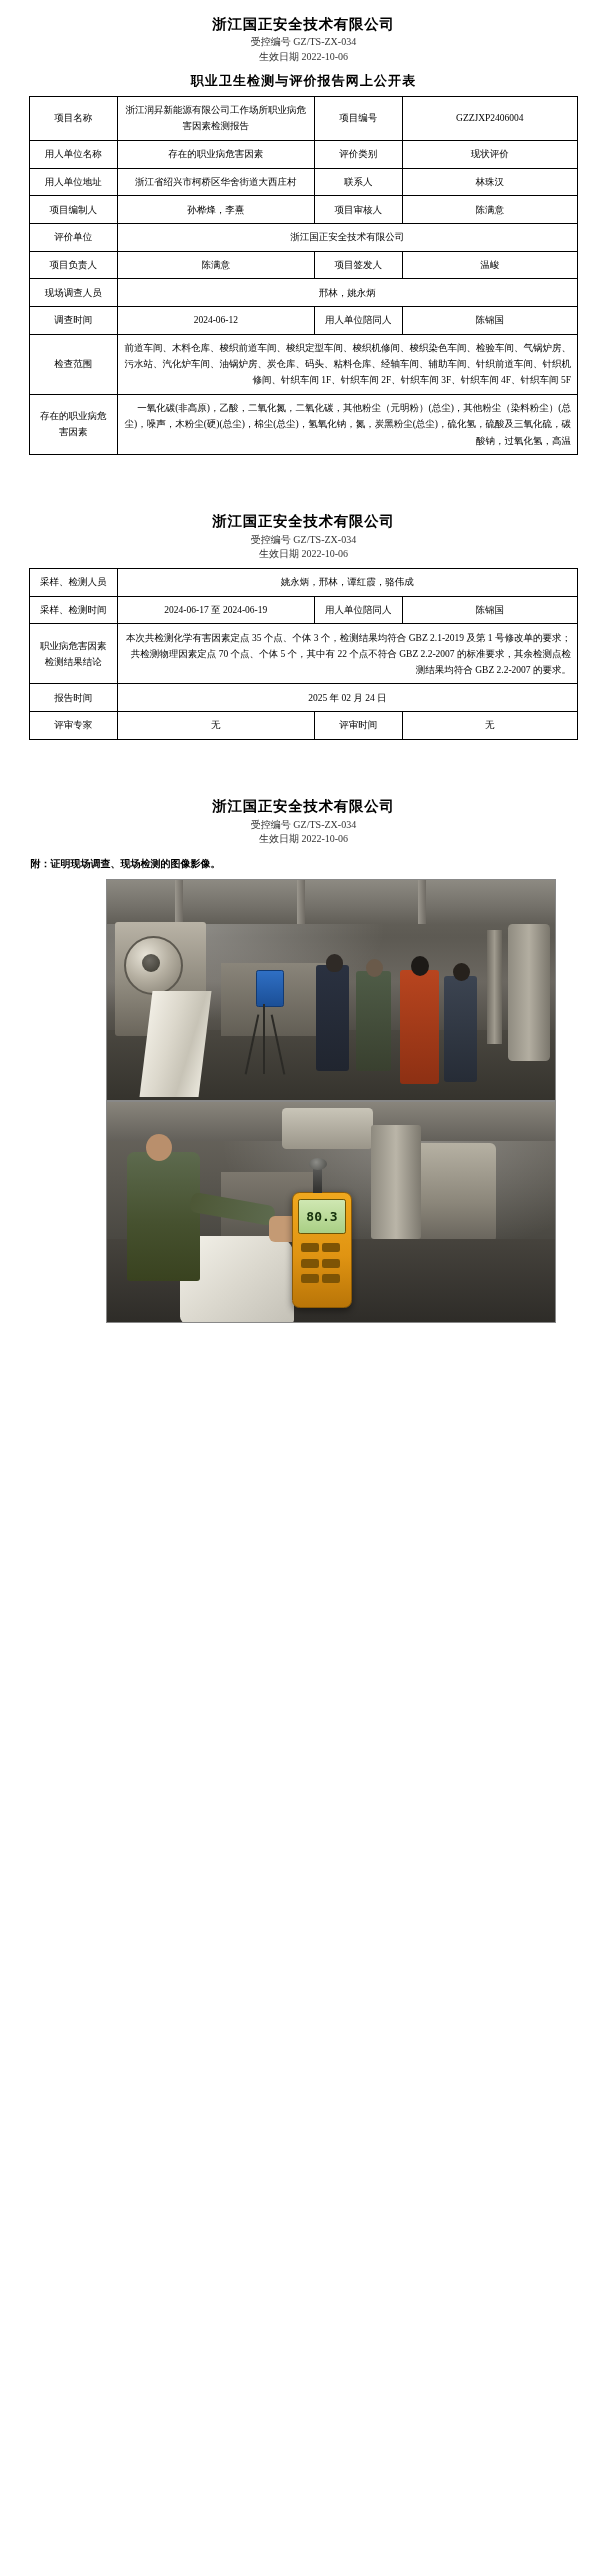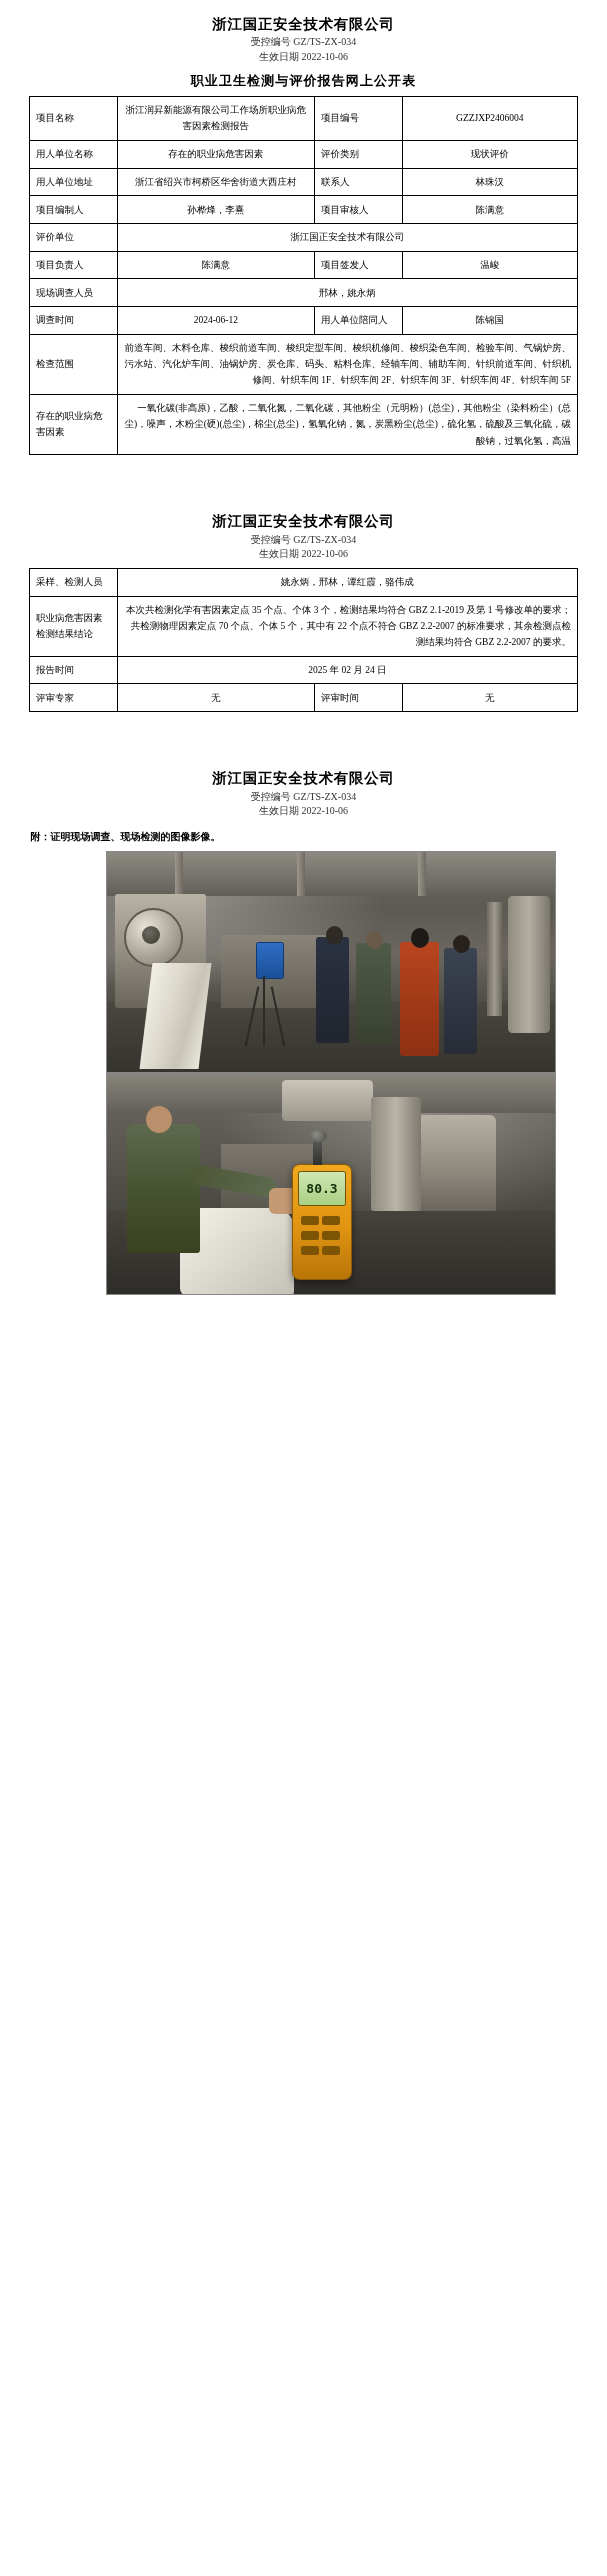--- a/index.html
+++ b/index.html
@@ -52,20 +52,21 @@
   table.main td {
     border: 0.8px solid #000;
     padding: 5.3px 6px;
     font-size: 9.5px;
     line-height: 1.7;
     vertical-align: middle;
     word-break: break-all;
     margin-left: 20px;
   }
   td.label {
+    text-align: center;
     width: 15%;
   }
   td.val {
     text-align: center;
   }
   td.val-left {
     text-align: right;
   }
   td.tall {
     line-height: 1.85;
@@ -393,20 +394,26 @@
     <colgroup>
       <col class="w-lbl1">
         <col class="w-val1">
         <col class="w-lbl2">
         <col class="w-val2">
     </colgroup>
     <tbody>
       <tr>
         <td class="label">采样、检测人员</td>
         <td class="val" colspan="3">姚永炳，邢林，谭红霞，骆伟成</td>
+      </tr>
+      <tr>
+        <td class="label">采样、检测时间</td>
+        <td class="val">2024-06-17 至 2024-06-19</td>
+        <td class="label">用人单位陪同人</td>
+        <td class="val">陈锦国</td>
       </tr>
       <tr>
         <td class="label">职业病危害因素检测结果结论</td>
         <td class="val-left tall" colspan="3">本次共检测化学有害因素定点 35 个点、个体 3 个，检测结果均符合 GBZ 2.1-2019 及第 1 号修改单的要求；共检测物理因素定点 70 个点、个体 5 个，其中有 22 个点不符合 GBZ 2.2-2007 的标准要求，其余检测点检测结果均符合 GBZ 2.2-2007 的要求。</td>
       </tr>
       <tr>
         <td class="label">报告时间</td>
         <td class="val" colspan="3">2025 年 02 月 24 日</td>
       </tr>
       <tr>

